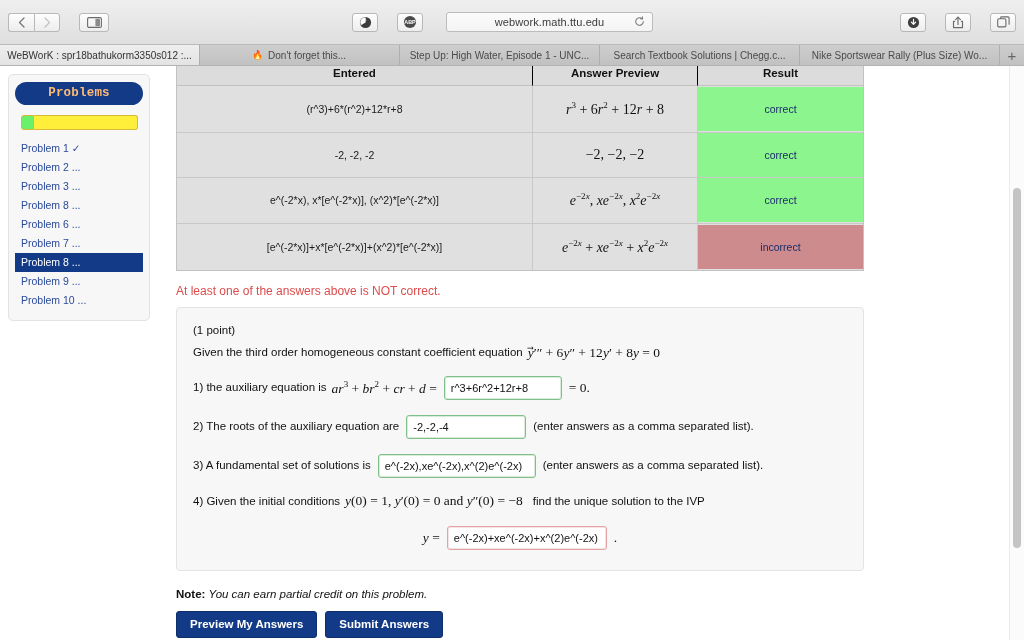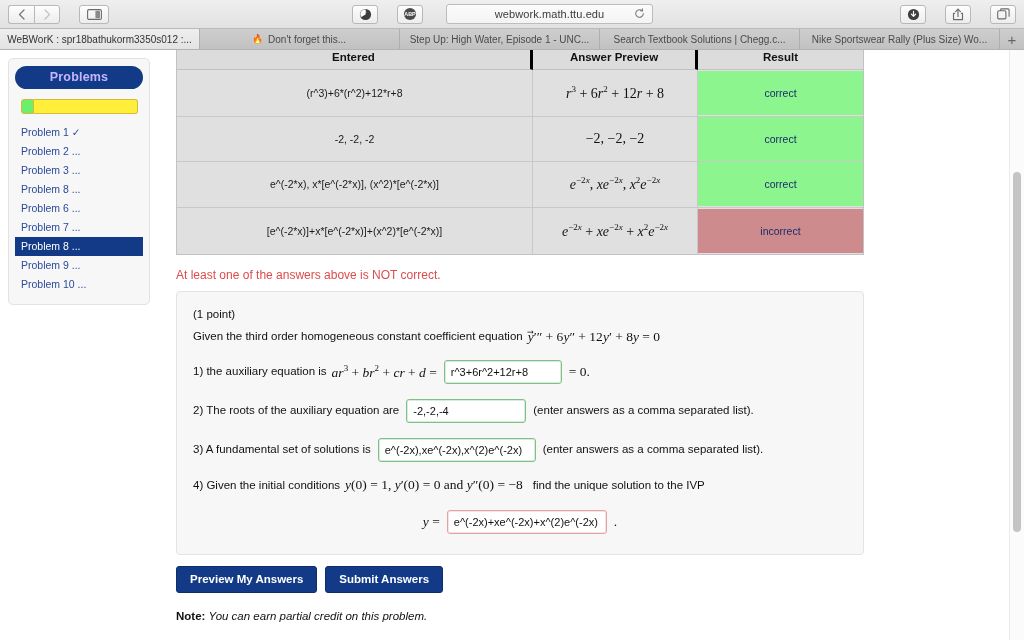--- a/index.html
+++ b/index.html
@@ -12,21 +12,21 @@
     -webkit-font-smoothing: antialiased;
   }
 
   
   #browser-chrome {
     width: 1024px;
     background: linear-gradient(#f0efef, #d8d7d7);
     border-bottom: 1px solid #b4b3b3;
   }
   #toolbar {
-    height: 28px;
+    height: 44px;
     display: flex;
     align-items: center;
     padding: 0 8px;
     gap: 19px;
   }
   .chrome-btn {
     width: 26px; height: 19px;
     border: 1px solid #b9b8b8;
     border-radius: 3px;
     background: linear-gradient(#fdfdfd, #eeeded);
@@ -112,27 +112,28 @@
     position: absolute;
     left: 8px; top: 8px;
     width: 142px;
     background: #f7f7f7;
     border: 1px solid #e2e2e2;
     border-radius: 5px;
     padding: 7px 6px 10px 6px;
   }
   #problems-header {
     background: #123a87;
-    color: #c4b5fd;
+    color: #fdba74;
     font-size: 12.5px;
     font-weight: bold;
     text-align: center;
     border-radius: 12px;
     padding: 4px 0 5px 0;
     letter-spacing: .2px;
+    font-family: Liberation Mono, monospace;
   }
   #progress-wrap {
     display: flex;
     align-items: stretch;
     margin: 10px 5px 9px 6px;
     height: 15px;
   }
   #progress-green {
     width: 13px;
     background: #6bf06b;
@@ -181,21 +182,21 @@
     margin-left: 8px;
     border-collapse: separate;
     border-spacing: 0;
     border: 1px solid #c2c2c2;
     background: #e0e0e0;
     table-layout: fixed;
   }
   #results-table th {
     background: #dcdcdc;
     border-bottom: 1px solid #c2c2c2;
-    border-right: 3px solid #000000;
+    border-right: 1px solid #000000;
     font-size: 11.5px;
     font-weight: bold;
     color: #111;
     padding: 6px 4px;
     text-align: center;
   }
   #results-table th:last-child { border-right: none; }
   #results-table td {
     border-bottom: 1px solid #c8c8c8;
     border-right: 1px solid #c8c8c8;
@@ -531,28 +532,28 @@
         <span class="ptxt" style="margin-left:10px;">find the unique solution to the IVP</span>
       </div>
 
       <div class="center-row">
         <span class="mtext"><i>y</i> =</span>
         <span class="ans-box bad" id="w4">e^(-2x)+xe^(-2x)+x^(2)e^(-2x)</span>
         <span class="mtext">.</span>
       </div>
     </div>
 
+    <div id="note-line">
+      <b>Note:</b>
+      <i>You can earn partial credit on this problem.</i>
+    </div>
+
     <div id="button-row">
       <button class="wwbtn">Preview My Answers</button>
       <button class="wwbtn">Submit Answers</button>
-    </div>
-
-    <div id="note-line">
-      <b>Note:</b>
-      <i>You can earn partial credit on this problem.</i>
     </div>
 
   </div>
 
   <div id="page-scrollbar">
     <div id="page-scroll-thumb"></div>
   </div>
 </div>
 
 </body></html>

